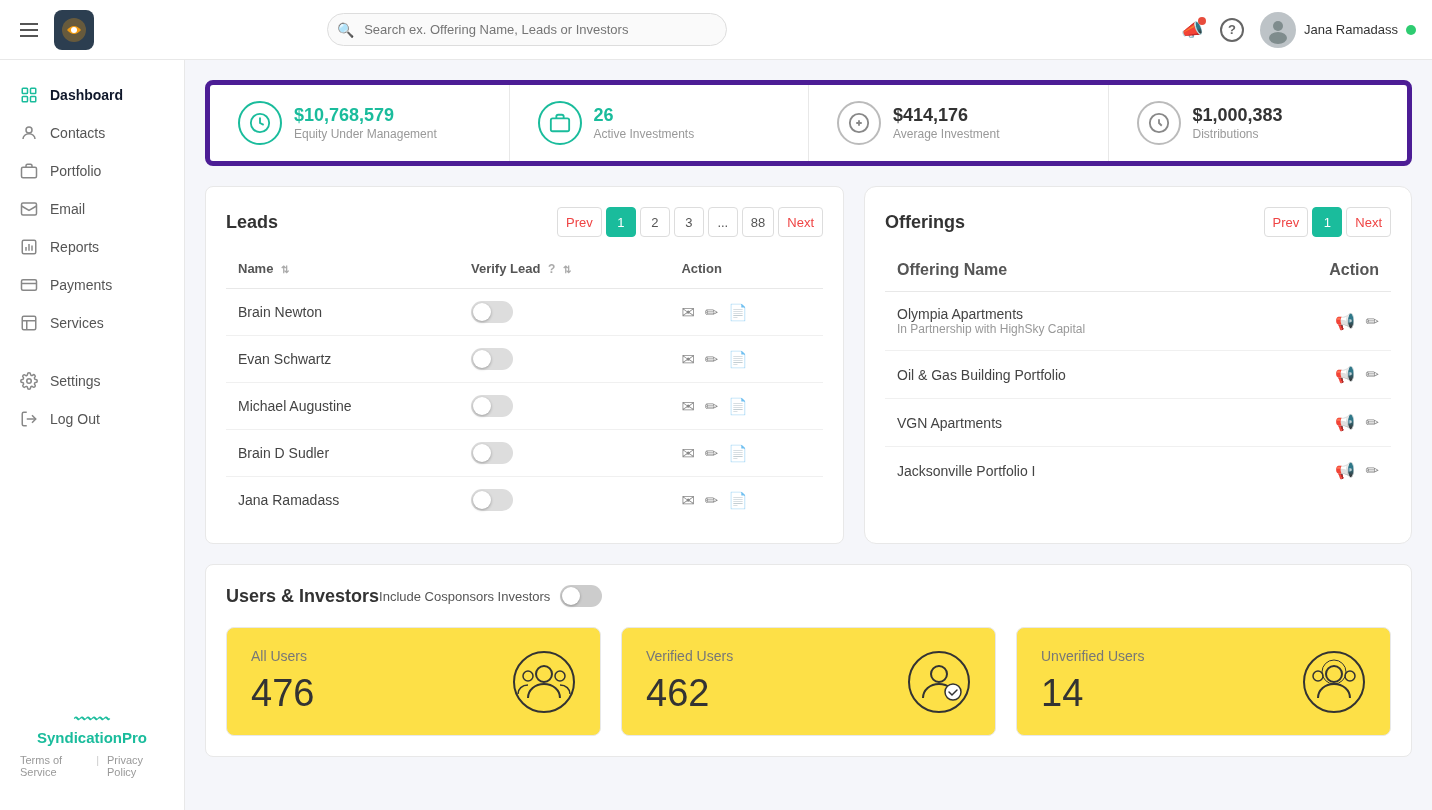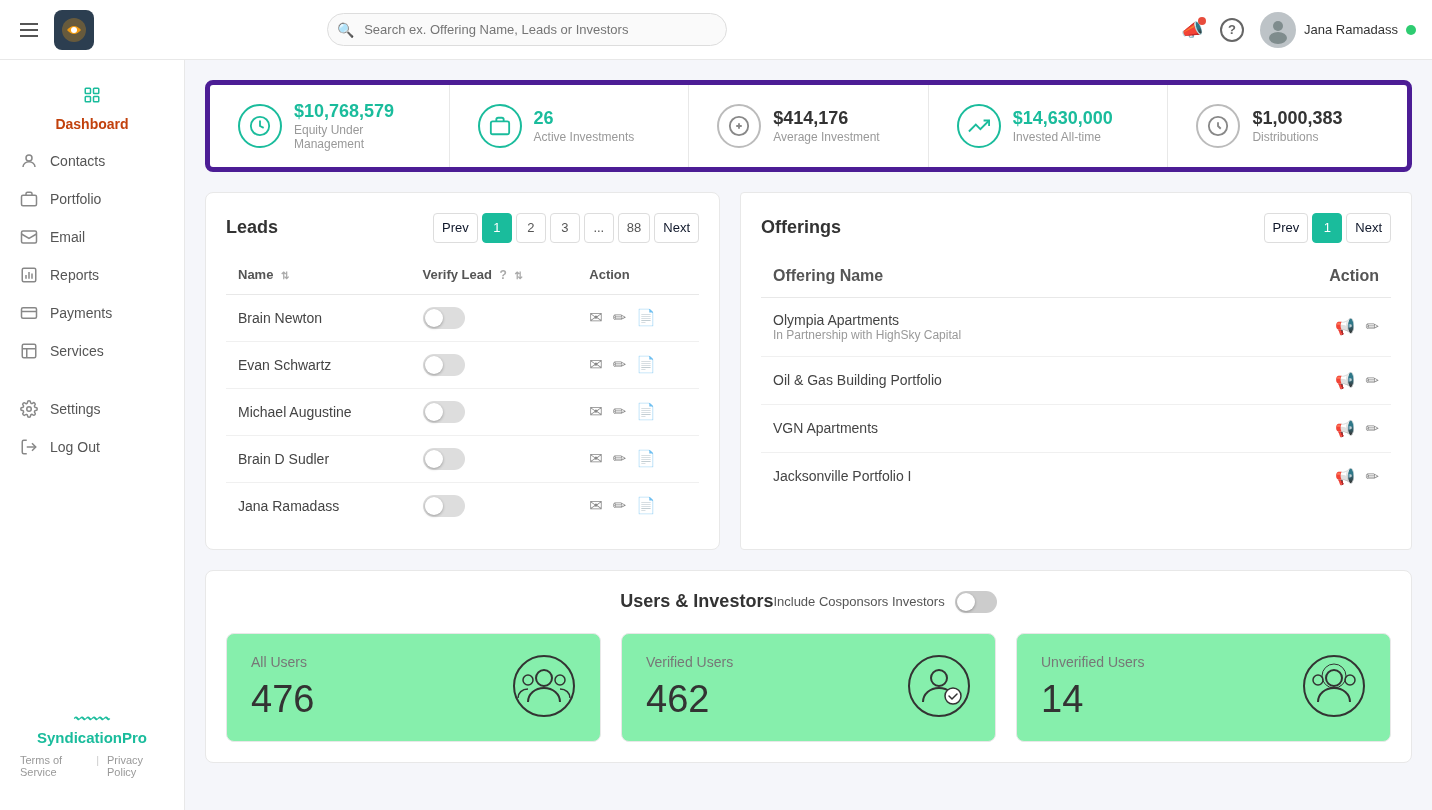--- a/index.html
+++ b/index.html
@@ -24,21 +24,21 @@
     .avatar svg { width: 28px; height: 28px; fill: #7f8c8d; }
     .user-name { font-size: 13px; font-weight: 500; color: #333; }
     .status-dot-green { width: 10px; height: 10px; border-radius: 50%; background: #2ecc71; }
 
     
     .main-layout { display: flex; flex: 1; overflow: hidden; }
 
     
     .sidebar { width: 185px; background: #fff; border-right: 1px solid #e8e8e8; display: flex; flex-direction: column; padding: 16px 0; flex-shrink: 0; }
     .sidebar-item { display: flex; align-items: center; gap: 12px; padding: 10px 20px; cursor: pointer; color: #555; font-size: 14px; transition: background 0.15s; }
-    .sidebar-item.active { color: #c2410c; font-weight: 600; flex-direction: column; }
+    .sidebar-item.active { color: #0f172a; font-weight: 600; }
     .sidebar-item svg { width: 18px; height: 18px; flex-shrink: 0; }
     .sidebar-bottom { margin-top: auto; padding: 16px 20px; }
     .syndication-logo { text-align: center; }
     .syndication-logo .logo-text { font-size: 15px; font-weight: 700; color: #1a1a2e; }
     .syndication-logo .logo-text span { color: #1abc9c; }
     .syndication-logo .waves { color: #1abc9c; font-size: 12px; margin-bottom: 4px; }
     .footer-links { display: flex; gap: 8px; justify-content: center; margin-top: 8px; font-size: 11px; color: #999; }
     .footer-links a { color: #999; text-decoration: none; }
     .footer-links span { color: #ccc; }
 
@@ -57,50 +57,50 @@
     
     .lower-grid { display: flex; gap: 20px; margin-bottom: 20px; }
 
     
     .leads-panel { background: #fff; border: 1px solid #e8e8e8; border-radius: 8px; flex: 1; padding: 20px; }
     .panel-header { display: flex; align-items: center; justify-content: space-between; margin-bottom: 16px; }
     .panel-title { font-size: 18px; font-weight: 600; color: #333; }
     .pagination { display: flex; align-items: center; gap: 4px; }
     .page-btn { min-width: 30px; height: 30px; display: flex; align-items: center; justify-content: center; border: 1px solid #ddd; border-radius: 4px; font-size: 13px; cursor: pointer; color: #555; background: #fff; padding: 0 8px; }
     .page-btn.active { background: #1abc9c; color: #fff; border-color: #1abc9c; }
-    .page-btn.nav { color: #0f172a; }
+    .page-btn.nav { color: #ef4444; }
 
     
     .leads-table { width: 100%; border-collapse: collapse; }
     .leads-table th { text-align: left; font-size: 13px; font-weight: 600; color: #555; padding: 8px 12px 12px; border-bottom: 1px solid #e8e8e8; }
     .leads-table td { padding: 12px; border-bottom: 1px solid #f0f0f0; font-size: 14px; color: #444; }
     .leads-table tr:last-child td { border-bottom: none; }
     .toggle { width: 42px; height: 22px; background: #ddd; border-radius: 11px; cursor: pointer; position: relative; }
     .toggle::after { content: ''; position: absolute; width: 18px; height: 18px; background: #fff; border-radius: 50%; top: 2px; left: 2px; box-shadow: 0 1px 3px rgba(0,0,0,0.3); }
     .action-icons { display: flex; gap: 10px; align-items: center; }
     .action-icon { color: #888; cursor: pointer; font-size: 16px; }
     .sort-icon { font-size: 10px; color: #aaa; margin-left: 4px; }
 
     
-    .offerings-panel { background: #fff; border: 1px solid #e8e8e8; border-radius: 4px; width: 672px; padding: 20px; flex-shrink: 0; }
+    .offerings-panel { background: #fff; border: 1px solid #e8e8e8; border-radius: 12px; width: 548px; padding: 20px; flex-shrink: 0; }
     .offerings-table { width: 100%; border-collapse: collapse; }
     .offerings-table th { text-align: left; font-size: 16px; font-weight: 700; color: #555; padding: 8px 12px 12px; border-bottom: 1px solid #e8e8e8; }
     .offerings-table td { padding: 14px 12px; border-bottom: 1px solid #f0f0f0; font-size: 14px; color: #444; }
     .offerings-table tr:last-child td { border-bottom: none; }
     .offering-name-main { font-size: 14px; color: #444; font-weight: 500; }
     .offering-name-sub { font-size: 12px; color: #999; }
     .offering-actions { display: flex; gap: 10px; justify-content: flex-end; }
 
     
     .users-section { background: #fff; border: 1px solid #e8e8e8; border-radius: 8px; padding: 20px; }
-    .users-header { display: flex; align-items: center; justify-content: center; margin-bottom: 20px; }
+    .users-header { display: flex; align-items: center; justify-content: flex-start; margin-bottom: 20px; }
     .users-title { font-size: 18px; font-weight: 600; color: #333; }
     .toggle-label { display: flex; align-items: center; gap: 10px; font-size: 13px; color: #555; }
     .users-cards { display: flex; gap: 20px; }
-    .user-card { flex: 1; background: #86efac; border: 1px solid #e8e8e8; border-radius: 8px; padding: 20px 24px; display: flex; align-items: flex-start; justify-content: space-between; }
+    .user-card { flex: 1; background: #fde047; border: 1px solid #e8e8e8; border-radius: 8px; padding: 20px 24px; display: flex; align-items: center; justify-content: space-between; }
     .user-card-left .card-title { font-size: 14px; color: #777; margin-bottom: 8px; }
     .user-card-left .card-number { font-size: 38px; font-weight: 300; color: #333; }
     .user-card-icon { width: 64px; height: 64px; }
   </style>
 </head>
 <body>
 
 <div class="topbar">
   <div class="hamburger">
     <span></span>
@@ -271,32 +271,20 @@
               <circle cx="12" cy="12" r="10"></circle>
               <path d="M9 12h6M12 9v6"></path>
             </svg>
         </div>
         <div>
           <div class="stat-value dark">$414,176</div>
           <div class="stat-label">Average Investment</div>
         </div>
       </div>
       <div class="stat-item">
-        <div class="stat-icon">
-          <svg viewBox="0 0 24 24" width="22" height="22" fill="none" stroke="#1abc9c" stroke-width="2">
-              <polyline points="23 6 13.5 15.5 8.5 10.5 1 18"></polyline>
-              <polyline points="17 6 23 6 23 12"></polyline>
-            </svg>
-        </div>
-        <div>
-          <div class="stat-value">$14,630,000</div>
-          <div class="stat-label">Invested All-time</div>
-        </div>
-      </div>
-      <div class="stat-item">
         <div class="stat-icon" style="border-color:#bbb;">
           <svg viewBox="0 0 24 24" width="22" height="22" fill="none" stroke="#888" stroke-width="2">
               <circle cx="12" cy="12" r="10"></circle>
               <path d="M12 8v4l3 3"></path>
             </svg>
         </div>
         <div>
           <div class="stat-value dark">$1,000,383</div>
           <div class="stat-label">Distributions</div>
         </div>

